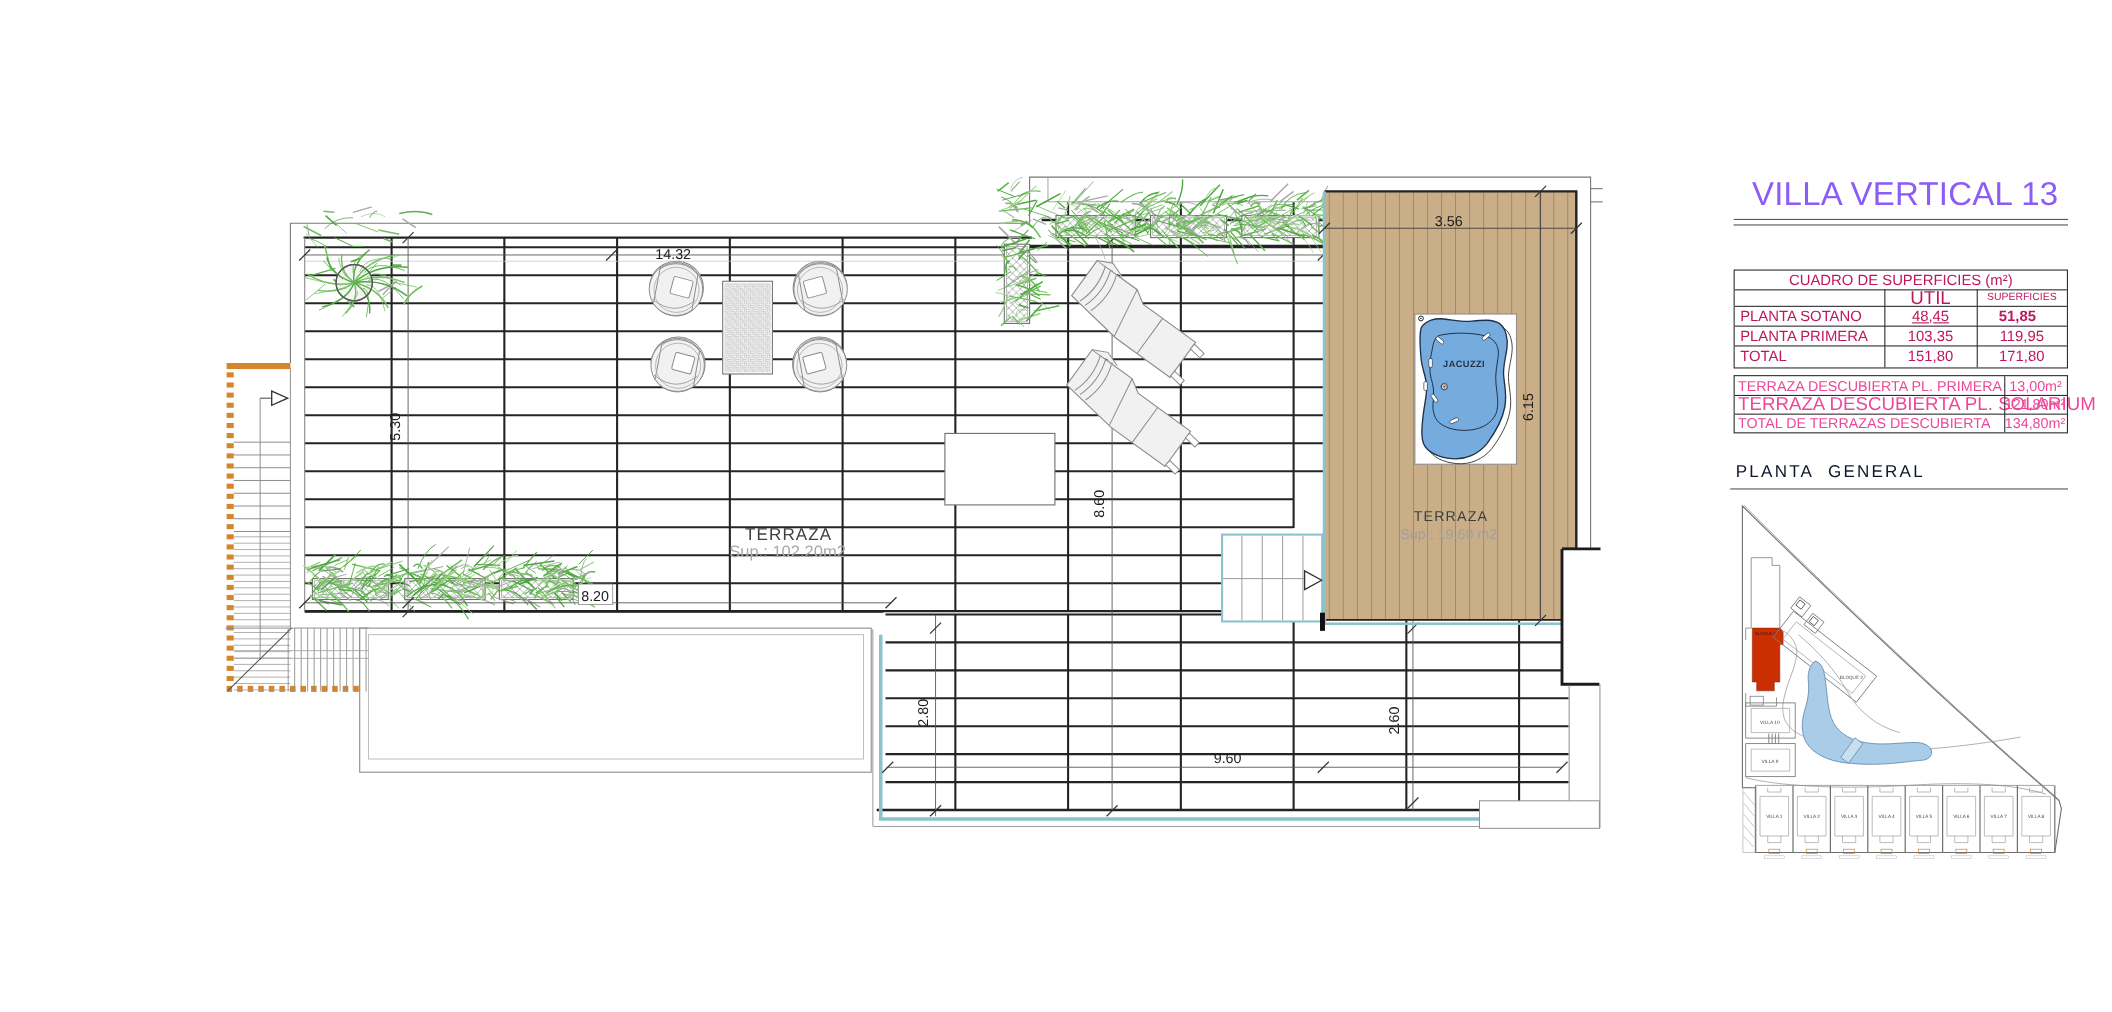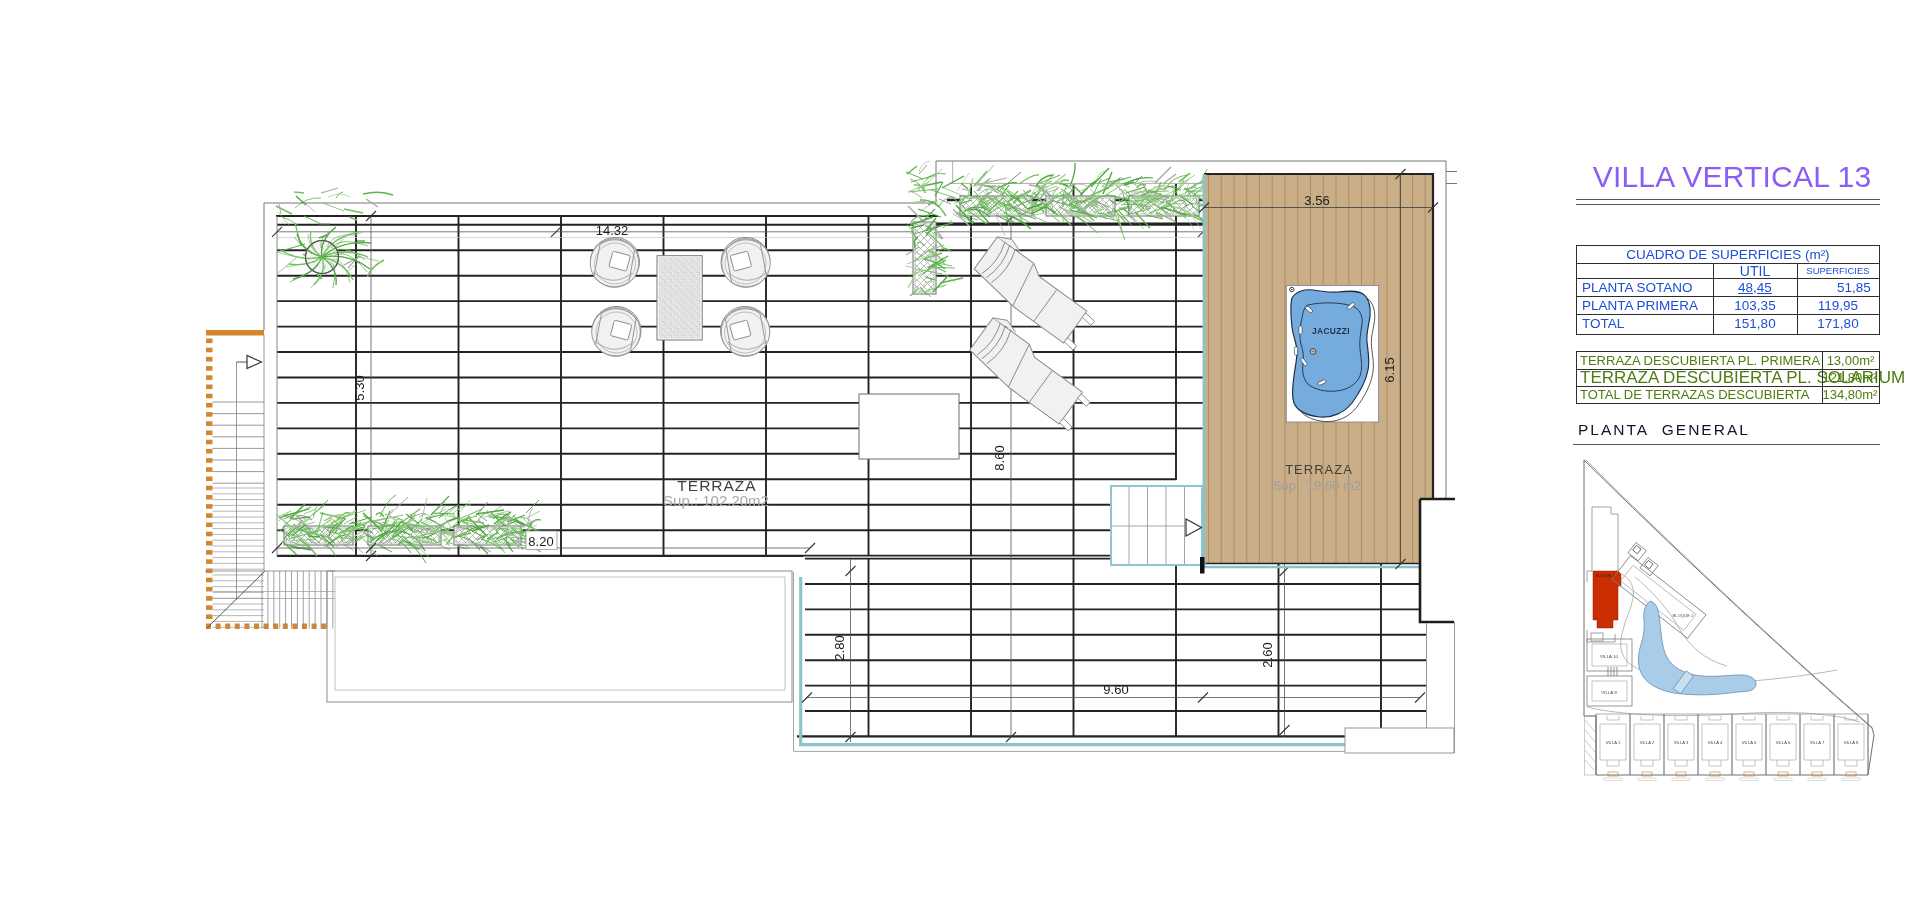--- a/index.html
+++ b/index.html
@@ -1309,42 +1309,42 @@
       <path d="M10,268 L20,280 M10,278 L20,290 M10,288 L20,300 M10,298 L20,310 M10,308 L19,318"></path>
       <rect x="9.5" y="264" width="11" height="59"></rect>
     </g>
   </svg>
 
 <div class="abs" style="left:1580px;top:160px;width:304px;text-align:center;font-size:30px;color:#8b5cf6;letter-spacing:0.2px;white-space:nowrap;">VILLA VERTICAL 13</div>
 
 <div class="abs" style="left:1576px;top:199px;width:304px;border-top:1.4px solid #555;"></div>
 <div class="abs" style="left:1576px;top:204px;width:304px;border-top:1px solid #555;"></div>
 
-<div class="abs" style="left:1576px;top:245px;width:302px;height:88px;border:1.6px solid #2e2e2e;color:#1d4ed8;">
+<div class="abs" style="left:1576px;top:245px;width:302px;height:88px;border:1.6px solid #2e2e2e;color:#be185d;">
   <div class="cell c" style="left:0;top:0;width:100%;height:17px;font-size:13.5px;">CUADRO&nbsp;DE&nbsp;SUPERFICIES&nbsp;(m²)</div>
   <div class="abs" style="left:0;top:17px;width:100%;border-top:1px solid #2e2e2e;"></div>
-  <div class="cell c" style="left:136px;top:17px;width:84px;height:15px;font-size:14px;">UTIL</div>
+  <div class="cell c" style="left:136px;top:17px;width:84px;height:15px;font-size:17px;">UTIL</div>
   <div class="cell c" style="left:220px;top:17px;width:82px;height:15px;font-size:9.5px;">SUPERFICIES</div>
   <div class="abs" style="left:0;top:32px;width:100%;border-top:1px solid #2e2e2e;"></div>
   <div class="cell" style="left:5px;top:32px;height:18px;font-size:13.5px;">PLANTA SOTANO</div>
   <div class="cell c" style="left:136px;top:32px;width:84px;height:18px;font-size:13.5px;text-decoration:underline;">48,45</div>
-  <div class="cell c" style="left:236px;top:32px;width:82px;height:18px;font-size:13.5px;">51,85</div>
+  <div class="cell c" style="left:216px;top:32px;width:82px;height:18px;font-size:13.5px;font-weight:bold;">51,85</div>
   <div class="abs" style="left:0;top:50px;width:100%;border-top:1px solid #2e2e2e;"></div>
   <div class="cell" style="left:5px;top:50px;height:18px;font-size:13.5px;">PLANTA PRIMERA</div>
   <div class="cell c" style="left:136px;top:50px;width:84px;height:18px;font-size:13.5px;text-align:center;">103,35</div>
   <div class="cell c" style="left:220px;top:50px;width:82px;height:18px;font-size:13.5px;">119,95</div>
   <div class="abs" style="left:0;top:68px;width:100%;border-top:1px solid #2e2e2e;"></div>
   <div class="cell" style="left:5px;top:68px;height:18px;font-size:13.5px;">TOTAL</div>
   <div class="cell c" style="left:136px;top:68px;width:84px;height:18px;font-size:13.5px;">151,80</div>
   <div class="cell c" style="left:220px;top:68px;width:82px;height:18px;font-size:13.5px;">171,80</div>
   <div class="abs" style="left:136px;top:17px;height:71px;border-left:1px solid #2e2e2e;"></div>
   <div class="abs" style="left:220px;top:17px;height:71px;border-left:1px solid #2e2e2e;"></div>
 </div>
 
-<div class="abs" style="left:1576px;top:351px;width:302px;height:51px;border:1.6px solid #2e2e2e;color:#4d7c0f;">
+<div class="abs" style="left:1576px;top:341px;width:302px;height:51px;border:1.6px solid #2e2e2e;color:#ec4899;">
   <div class="cell" style="left:3px;top:0;height:17px;font-size:13px;">TERRAZA DESCUBIERTA PL. PRIMERA</div>
   <div class="cell c" style="left:245px;top:0;width:57px;height:17px;font-size:13px;">13,00m²</div>
   <div class="abs" style="left:0;top:17px;width:100%;border-top:1px solid #2e2e2e;"></div>
   <div class="cell" style="left:3px;top:17px;height:17px;font-size:17px;">TERRAZA DESCUBIERTA PL. SOLARIUM</div>
   <div class="cell c" style="left:243px;top:17px;width:60px;height:17px;font-size:13px;">121,80m²</div>
   <div class="abs" style="left:0;top:34px;width:100%;border-top:1px solid #2e2e2e;"></div>
   <div class="cell" style="left:3px;top:34px;height:17px;font-size:13px;">TOTAL DE TERRAZAS DESCUBIERTA</div>
   <div class="cell c" style="left:243px;top:34px;width:60px;height:17px;font-size:13px;">134,80m²</div>
   <div class="abs" style="left:245px;top:0;height:51px;border-left:1px solid #2e2e2e;"></div>
 </div>

